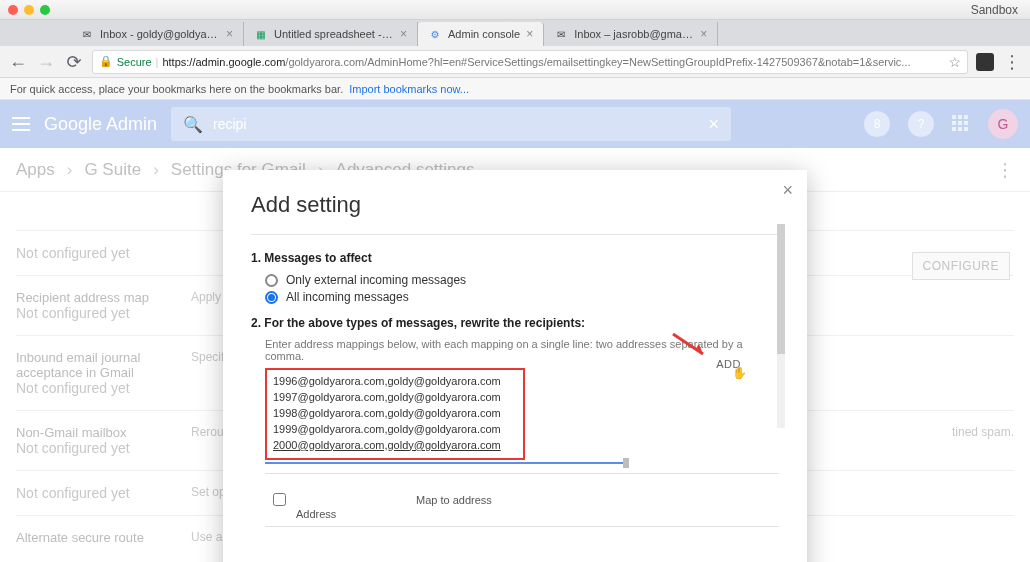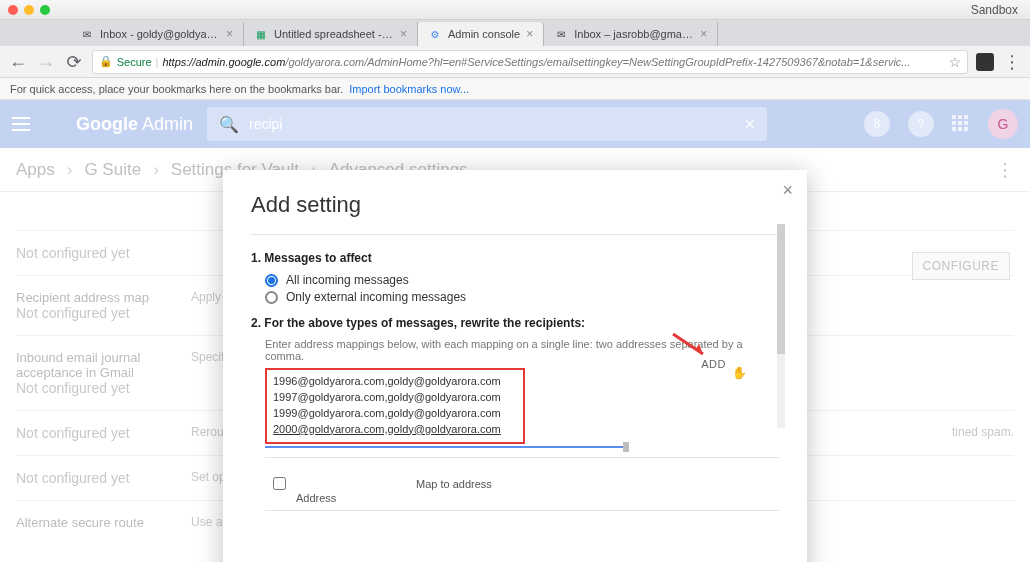--- a/index.html
+++ b/index.html
@@ -21,36 +21,36 @@
 .tab .favicon { width: 14px; height: 14px; display: inline-flex; align-items: center; justify-content: center; font-size: 10px; }
 .tab .close { margin-left: auto; color: #888; font-size: 12px; }
 .tab .title { white-space: nowrap; overflow: hidden; text-overflow: ellipsis; max-width: 120px; }
 
 
 .toolbar { height: 32px; background: #f2f2f2; border-bottom: 1px solid #d9d9d9; display: flex; align-items: center; padding: 0 8px; gap: 8px; }
 .nav-btn { color: #5f6368; font-size: 18px; width: 20px; text-align: center; }
 .omnibox { flex: 1; height: 24px; background: #fff; border: 1px solid #d9d9d9; border-radius: 3px; display: flex; align-items: center; padding: 0 6px; font-size: 11px; color: #555; gap: 4px; overflow: hidden; }
 .secure { color: #0b8043; font-size: 11px; }
 .lock { color: #0b8043; }
-.url { white-space: nowrap; overflow: hidden; text-overflow: ellipsis; font-style: italic; }
+.url { white-space: nowrap; overflow: hidden; text-overflow: ellipsis; }
 .url .host { color: #222; }
 .url .path { color: #777; }
 .star { color: #888; font-size: 14px; margin-left: auto; }
 .ext { width: 18px; height: 18px; background: #333; border-radius: 3px; }
 
 
 .bookmark-bar { height: 22px; background: #f7f7f7; border-bottom: 1px solid #e4e4e4; display: flex; align-items: center; padding: 0 10px; font-size: 11px; color: #555; gap: 6px; }
 .bookmark-bar a { color: #1a73e8; }
 
 
 .admin-header { height: 48px; background: #c4d3f2; display: flex; align-items: center; padding: 0 12px; gap: 14px; color: #fff; }
 .hamburger { width: 18px; height: 14px; display: flex; flex-direction: column; justify-content: space-between; }
 .hamburger span { height: 2px; background: #fff; }
 .admin-logo { font-size: 18px; font-weight: 400; }
-.admin-logo .g { font-weight: 700; margin-left: 32px; }
+.admin-logo .g { font-weight: 400; }
 .admin-search { flex: 1; max-width: 560px; height: 34px; background: rgba(255,255,255,.35); border-radius: 3px; display: flex; align-items: center; padding: 0 12px; gap: 10px; }
 .admin-search input { background: transparent; border: none; color: #fff; font-size: 14px; outline: none; flex: 1; }
 .admin-search .x { color: #fff; font-size: 18px; }
 .header-icons { margin-left: auto; display: flex; align-items: center; gap: 18px; }
 .badge-circle { width: 26px; height: 26px; border-radius: 50%; background: rgba(255,255,255,.5); color: #fff; display: flex; align-items: center; justify-content: center; font-size: 12px; }
 .apps-grid { width: 18px; height: 18px; display: grid; grid-template-columns: repeat(3,4px); grid-template-rows: repeat(3,4px); gap: 2px; }
 .apps-grid span { background: rgba(255,255,255,.7); }
 .avatar { width: 30px; height: 30px; border-radius: 50%; background: #f0d3e4; color: #c2598f; display: flex; align-items: center; justify-content: center; font-size: 14px; }
 
 
@@ -79,21 +79,21 @@
 .radio-row { display: flex; align-items: center; gap: 8px; font-size: 12px; color: #333; margin: 3px 0 3px 14px; }
 .radio { width: 13px; height: 13px; border-radius: 50%; border: 2px solid #888; display: inline-flex; align-items: center; justify-content: center; }
 .radio.checked { border-color: #1a73e8; }
 .radio.checked::after { content: ''; width: 7px; height: 7px; border-radius: 50%; background: #1a73e8; }
 .hint { font-size: 11px; color: #777; margin: 3px 0 6px 14px; }
 .textarea-box { margin: 0 0 0 14px; border: 2px solid #e53935; padding: 4px 6px; font-size: 11px; color: #333; line-height: 1.45; width: 260px; background: #fff; }
 .textarea-box .last { text-decoration: underline; }
 .underline-bar { position: relative; height: 1px; margin-left: 14px; margin-top: 2px; }
 .underline-bar .blue { position: absolute; left: 0; width: 360px; height: 2px; background: #5b8def; }
 .underline-bar .handle { position: absolute; left: 358px; top: -4px; width: 6px; height: 10px; background: #bdbdbd; }
-.add-link { position: absolute; right: 81px; top: 188px; font-size: 11px; color: #666; letter-spacing: .5px; }
+.add-link { position: absolute; right: 66px; top: 188px; font-size: 11px; color: #666; letter-spacing: .5px; }
 .arrow { position: absolute; right: 96px; top: 162px; width: 40px; height: 30px; }
 .table-head { display: flex; align-items: center; gap: 10px; border: 1px solid #e2e2e2; border-left: none; border-right: none; margin: 10px 0 0 14px; padding: 6px 8px; font-size: 11px; color: #555; }
 .table-head .col1 { width: 110px; margin-top: 28px; }
 .table-body { height: 50px; margin-left: 14px; }
 .scroll-track { position: absolute; right: 22px; top: 54px; width: 8px; height: 204px; background: #f0f0f0; }
 .scroll-thumb { width: 8px; height: 130px; background: #cfcfcf; }
 .modal-footer { display: flex; justify-content: flex-end; gap: 24px; padding: 14px 26px 18px; font-size: 13px; font-weight: 500; }
 .cursor { position: absolute; right: 60px; top: 196px; font-size: 12px; }
 </style>
 </head>
@@ -181,21 +181,21 @@
     </div>
     <div class="avatar">G</div>
   </div>
 </div>
 
 <div class="crumbs">
   <span>Apps</span>
     <span class="sep">›</span>
   <span>G Suite</span>
     <span class="sep">›</span>
-  <span>Settings for Vault</span>
+  <span>Settings for Gmail</span>
     <span class="sep">›</span>
   <span>Advanced settings</span>
   <span class="more">⋮</span>
 </div>
 
 <div class="settings-body">
   <div class="search-settings">Search settings</div>
 
   <div class="setting-row">
     <div class="label">
@@ -217,20 +217,21 @@
   <div class="setting-row">
     <div class="label">
       <div class="title">Inbound email journal acceptance in Gmail</div>
       <div class="sub">Not configured yet</div>
     </div>
     <div class="desc">Specify a r</div>
   </div>
 
   <div class="setting-row">
     <div class="label">
+      <div class="title">Non-Gmail mailbox</div>
       <div class="sub">Not configured yet</div>
     </div>
     <div class="desc">Reroute me</div>
     <div style="margin-left:auto">tined spam.</div>
   </div>
 
   <div class="setting-row">
     <div class="label">
       <div class="sub">Not configured yet</div>
     </div>
@@ -246,34 +247,35 @@
 </div>
 
 <div class="overlay">
   <div class="modal">
     <span class="close-x">×</span>
     <div class="modal-pad">
       <h2>Add setting</h2>
       <hr>
       <div class="section-title">1. Messages to affect</div>
       <div class="radio-row">
+        <span class="radio"></span>
+        <span>Only external incoming messages</span>
+      </div>
+      <div class="radio-row">
         <span class="radio checked"></span>
         <span>All incoming messages</span>
-      </div>
-      <div class="radio-row">
-        <span class="radio"></span>
-        <span>Only external incoming messages</span>
       </div>
 
       <div class="section-title" style="margin-top:12px">2. For the above types of messages, rewrite the recipients:</div>
       <div class="hint">Enter address mappings below, with each mapping on a single line: two addresses separated by a comma.</div>
 
       <div class="textarea-box">
         <div>1996@goldyarora.com,goldy@goldyarora.com</div>
         <div>1997@goldyarora.com,goldy@goldyarora.com</div>
+        <div>1998@goldyarora.com,goldy@goldyarora.com</div>
         <div>1999@goldyarora.com,goldy@goldyarora.com</div>
         <div class="last">2000@goldyarora.com,goldy@goldyarora.com</div>
       </div>
       <div class="underline-bar">
         <div class="blue"></div>
           <div class="handle"></div>
       </div>
 
       <span class="add-link">ADD</span>
       <svg class="arrow" viewBox="0 0 40 30">

